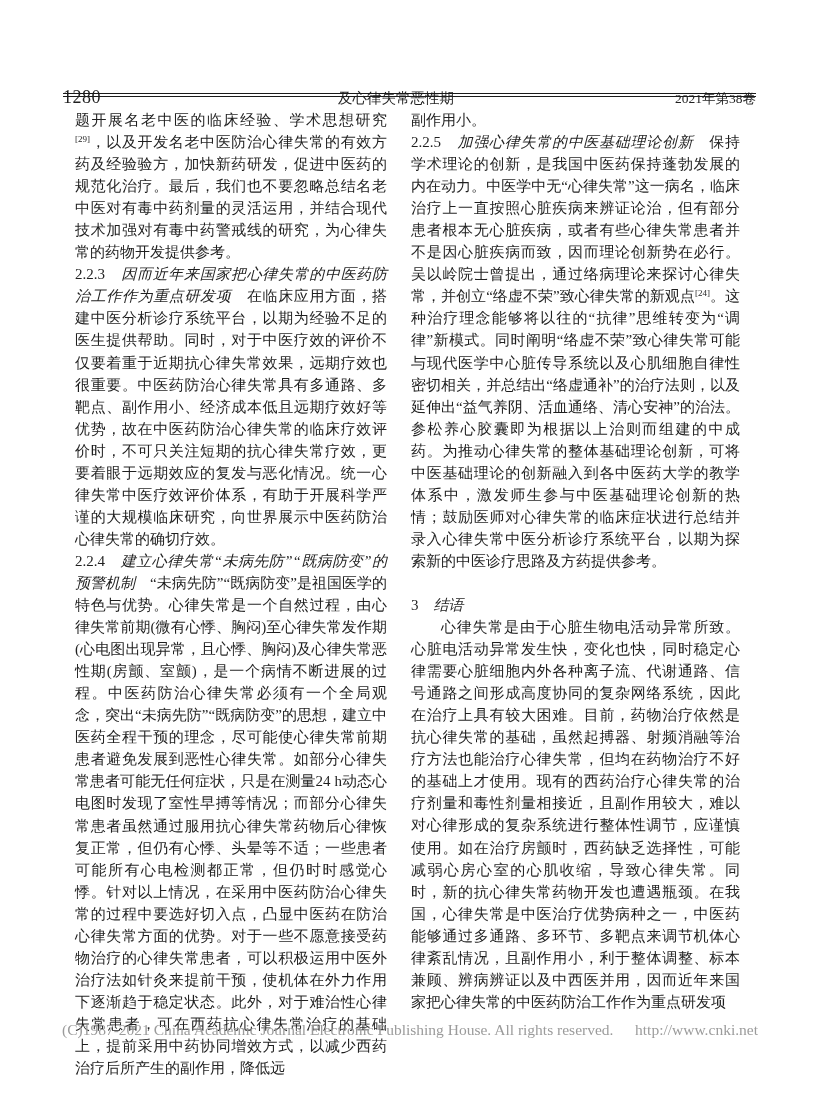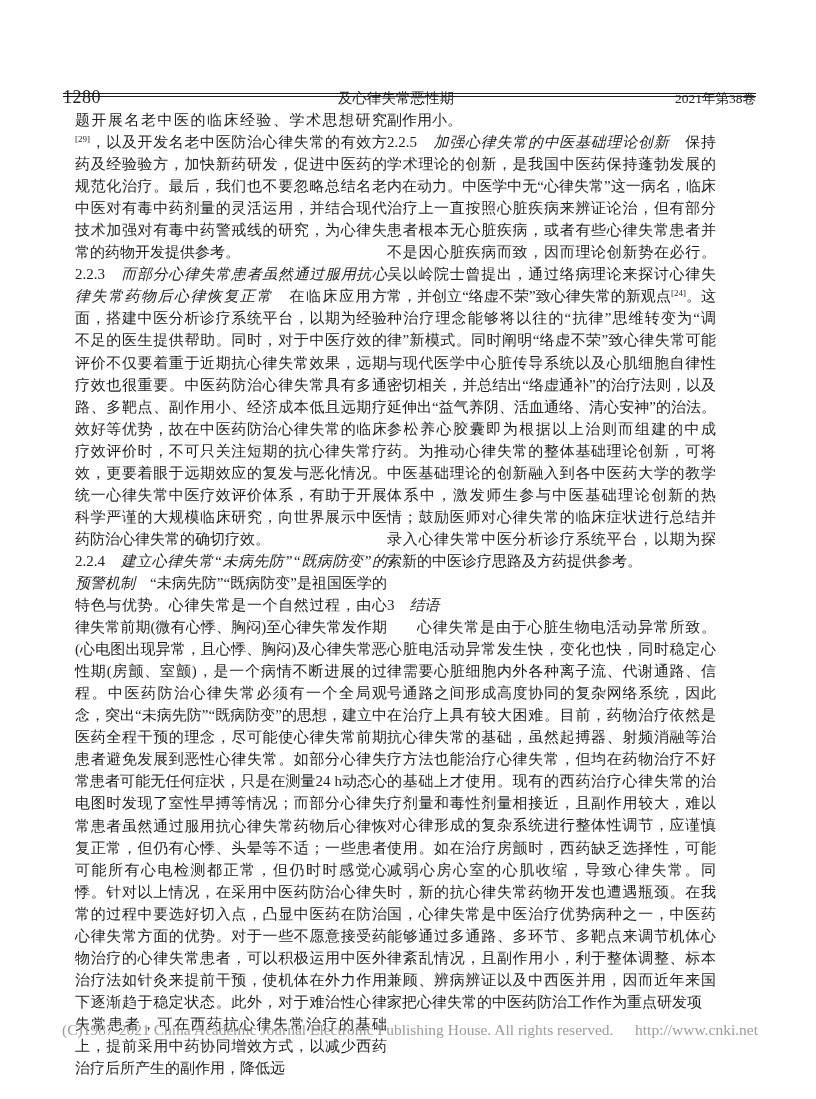--- a/index.html
+++ b/index.html
@@ -27,20 +27,21 @@
     position: absolute;
     top: 93px; left: 63px; right: 60px;
     height: 0;
     border-bottom: 4px double #1a1a1a;
   }
   .content {
     position: absolute;
     top: 109px; left: 75px;
     width: 665px;
     display: flex;
+    gap: 24px;
   }
   .col {
     width: 312px;
     font-size: 15px;
     line-height: 22.05px;
     text-align: justify;
   }
   .col-right { width: 329px; }
   .col p { margin: 0; }
   .block.indent { text-indent: 2em; }
@@ -70,21 +71,21 @@
     <span class="page-num">1280</span>
     <span class="journal-title">及心律失常恶性期</span>
     <span class="volume-info">2021年第38卷</span>
   </div>
 
   <div class="header-rule"></div>
 
   <div class="content">
     <div class="col">
         <p class="block paragraph"><span class="run-normal">题开展名老中医的临床经验、学术思想研究</span><span class="run-sup">[29]</span><span class="run-normal">，以及开发名老中医防治心律失常的有效方药及经验验方，加快新药研发，促进中医药的规范化治疗。最后，我们也不要忽略总结名老中医对有毒中药剂量的灵活运用，并结合现代技术加强对有毒中药警戒线的研究，为心律失常的药物开发提供参考。</span></p>
-        <p class="block paragraph"><span class="run-num">2.2.3</span><span class="run-kaiti">　而部分心律失常患者虽然通过服用抗心律失常药物后心律恢复正常</span><span class="run-normal">　在临床应用方面，搭建中医分析诊疗系统平台，以期为经验不足的医生提供帮助。同时，对于中医疗效的评价不仅要着重于近期抗心律失常效果，远期疗效也很重要。中医药防治心律失常具有多通路、多靶点、副作用小、经济成本低且远期疗效好等优势，故在中医药防治心律失常的临床疗效评价时，不可只关注短期的抗心律失常疗效，更要着眼于远期效应的复发与恶化情况。统一心律失常中医疗效评价体系，有助于开展科学严谨的大规模临床研究，向世界展示中医药防治心律失常的确切疗效。</span></p>
+        <p class="block paragraph"><span class="run-num">2.2.3</span><span class="run-kaiti">　因而近年来国家把心律失常的中医药防治工作作为重点研发项</span><span class="run-normal">　在临床应用方面，搭建中医分析诊疗系统平台，以期为经验不足的医生提供帮助。同时，对于中医疗效的评价不仅要着重于近期抗心律失常效果，远期疗效也很重要。中医药防治心律失常具有多通路、多靶点、副作用小、经济成本低且远期疗效好等优势，故在中医药防治心律失常的临床疗效评价时，不可只关注短期的抗心律失常疗效，更要着眼于远期效应的复发与恶化情况。统一心律失常中医疗效评价体系，有助于开展科学严谨的大规模临床研究，向世界展示中医药防治心律失常的确切疗效。</span></p>
         <p class="block paragraph"><span class="run-num">2.2.4</span><span class="run-kaiti">　建立心律失常“未病先防”“既病防变”的预警机制</span><span class="run-normal">　“未病先防”“既病防变”是祖国医学的特色与优势。心律失常是一个自然过程，由心律失常前期(微有心悸、胸闷)至心律失常发作期(心电图出现异常，且心悸、胸闷)及心律失常恶性期(房颤、室颤)，是一个病情不断进展的过程。中医药防治心律失常必须有一个全局观念，突出“未病先防”“既病防变”的思想，建立中医药全程干预的理念，尽可能使心律失常前期患者避免发展到恶性心律失常。如部分心律失常患者可能无任何症状，只是在测量24 h动态心电图时发现了室性早搏等情况；而部分心律失常患者虽然通过服用抗心律失常药物后心律恢复正常，但仍有心悸、头晕等不适；一些患者可能所有心电检测都正常，但仍时时感觉心悸。针对以上情况，在采用中医药防治心律失常的过程中要选好切入点，凸显中医药在防治心律失常方面的优势。对于一些不愿意接受药物治疗的心律失常患者，可以积极运用中医外治疗法如针灸来提前干预，使机体在外力作用下逐渐趋于稳定状态。此外，对于难治性心律失常患者，可在西药抗心律失常治疗的基础上，提前采用中药协同增效方式，以减少西药治疗后所产生的副作用，降低远</span></p>
       </div>
     <div class="col col-right">
         <p class="block paragraph"><span class="run-normal">副作用小。</span></p>
         <p class="block paragraph"><span class="run-num">2.2.5</span><span class="run-kaiti">　加强心律失常的中医基础理论创新</span><span class="run-normal">　保持学术理论的创新，是我国中医药保持蓬勃发展的内在动力。中医学中无“心律失常”这一病名，临床治疗上一直按照心脏疾病来辨证论治，但有部分患者根本无心脏疾病，或者有些心律失常患者并不是因心脏疾病而致，因而理论创新势在必行。吴以岭院士曾提出，通过络病理论来探讨心律失常，并创立“络虚不荣”致心律失常的新观点</span><span class="run-sup">[24]</span><span class="run-normal">。这种治疗理念能够将以往的“抗律”思维转变为“调律”新模式。同时阐明“络虚不荣”致心律失常可能与现代医学中心脏传导系统以及心肌细胞自律性密切相关，并总结出“络虚通补”的治疗法则，以及延伸出“益气养阴、活血通络、清心安神”的治法。参松养心胶囊即为根据以上治则而组建的中成药。为推动心律失常的整体基础理论创新，可将中医基础理论的创新融入到各中医药大学的教学体系中，激发师生参与中医基础理论创新的热情；鼓励医师对心律失常的临床症状进行总结并录入心律失常中医分析诊疗系统平台，以期为探索新的中医诊疗思路及方药提供参考。</span></p>
         <p class="block heading gap-before"><span class="run-num">3</span><span class="run-kaiti">　结语</span></p>
         <p class="block paragraph indent"><span class="run-normal">心律失常是由于心脏生物电活动异常所致。心脏电活动异常发生快，变化也快，同时稳定心律需要心脏细胞内外各种离子流、代谢通路、信号通路之间形成高度协同的复杂网络系统，因此在治疗上具有较大困难。目前，药物治疗依然是抗心律失常的基础，虽然起搏器、射频消融等治疗方法也能治疗心律失常，但均在药物治疗不好的基础上才使用。现有的西药治疗心律失常的治疗剂量和毒性剂量相接近，且副作用较大，难以对心律形成的复杂系统进行整体性调节，应谨慎使用。如在治疗房颤时，西药缺乏选择性，可能减弱心房心室的心肌收缩，导致心律失常。同时，新的抗心律失常药物开发也遭遇瓶颈。在我国，心律失常是中医治疗优势病种之一，中医药能够通过多通路、多环节、多靶点来调节机体心律紊乱情况，且副作用小，利于整体调整、标本兼顾、辨病辨证以及中西医并用，因而近年来国家把心律失常的中医药防治工作作为重点研发项</span></p>
       </div>
   </div>
 

